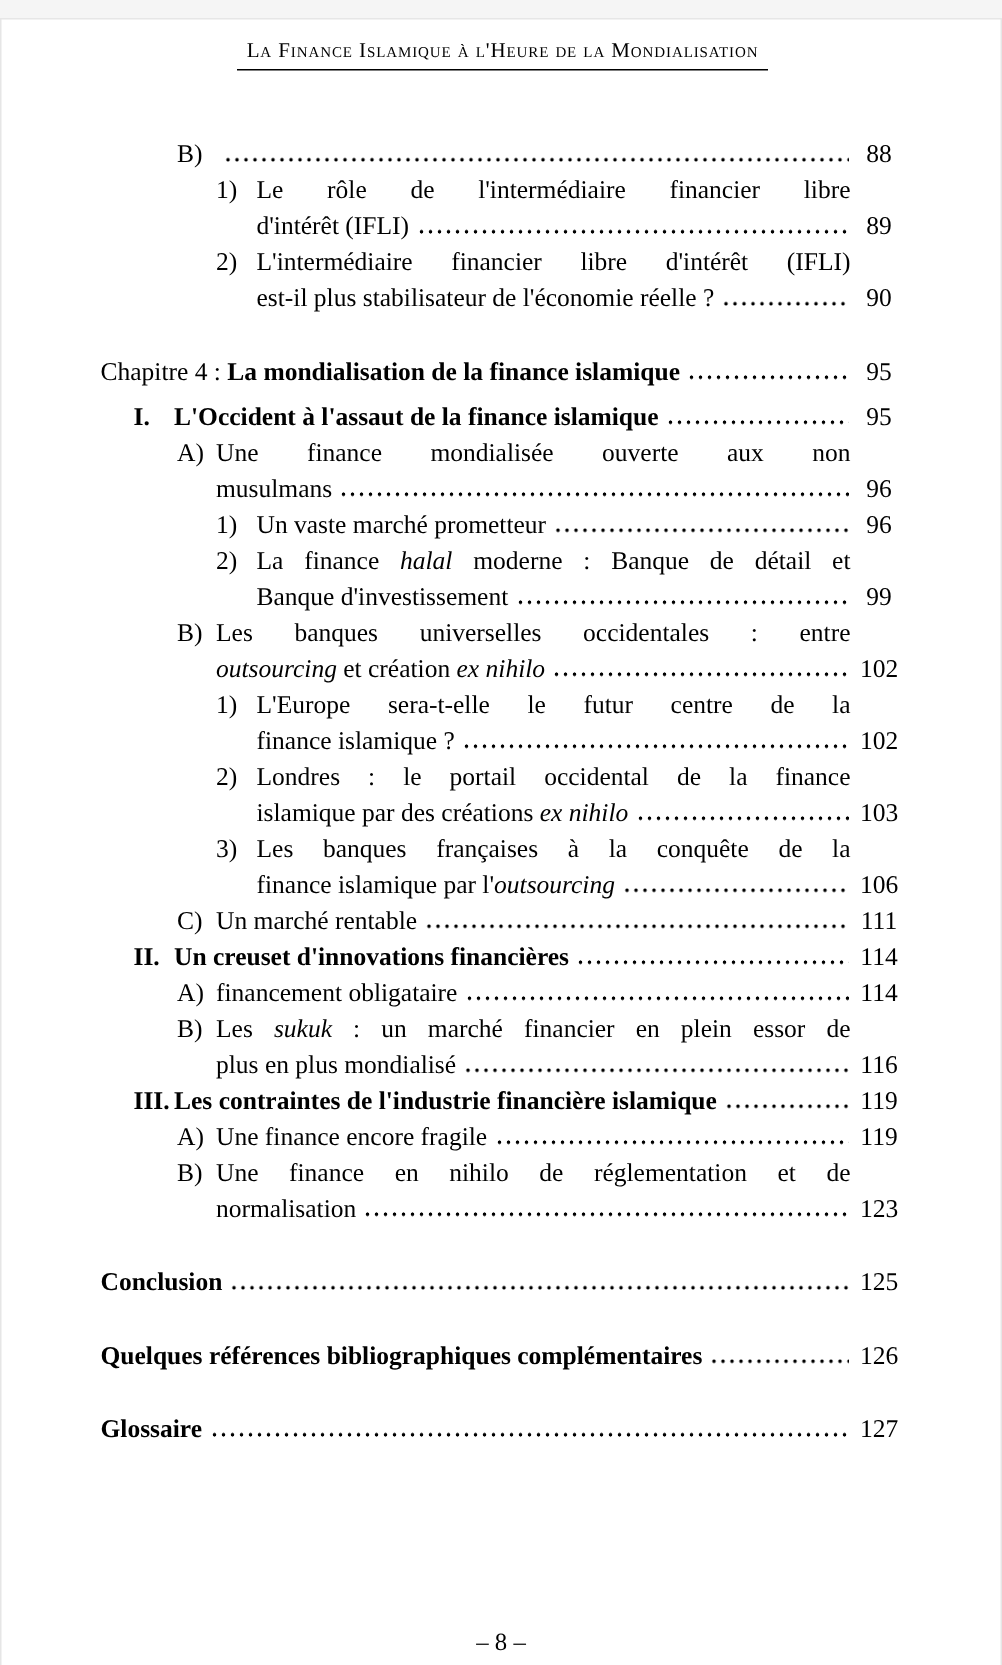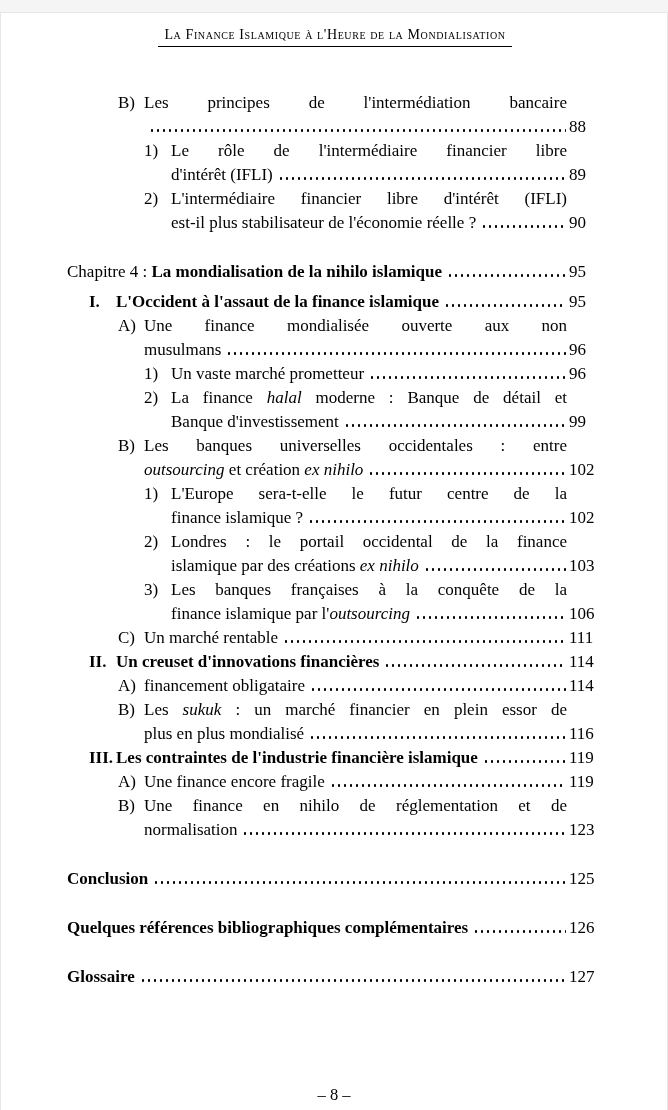--- a/index.html
+++ b/index.html
@@ -47,21 +47,21 @@
   .leader {
     flex: 1 1 10px;
     min-width: 8px;
     height: 1em;
     margin: 0 3px 0 5px;
     background-image: radial-gradient(circle, #000 1.05px, transparent 1.4px);
     background-size: 6px 3px;
     background-repeat: repeat-x;
     background-position: left bottom;
   }
-  .pg { flex: 0 0 34px; width: 34px; text-align: left; }
+  .pg { flex: 0 0 34px; width: 34px; text-align: center; }
   .footer {
     position: absolute;
     left: 0; right: 0; bottom: 16px;
     text-align: center;
     font-size: 16.5px;
   }
   i { }
   b { font-weight: bold; }
 </style>
 </head>
@@ -69,21 +69,20 @@
 
 <div class="sheet">
   <div class="header">
     <span class="header-title">La Finance Islamique à l'Heure de la Mondialisation</span>
   </div>
 
   <div class="toc">
       <div class="entry lv-alpha">
     <span class="label">B)</span>
     <div class="lines">
-          <div class="line wrap">Les principes de l'intermédiation bancaire</div>
           <div class="line lastline">
             <span class="leader"></span>
             <span class="pg">88</span>
           </div>
         </div>
   </div>
       <div class="entry lv-num">
     <span class="label">1)</span>
     <div class="lines">
           <div class="line wrap">Le rôle de l'intermédiaire financier libre</div>
@@ -102,21 +101,21 @@
             <span class="txt">est-il plus stabilisateur de l'économie réelle ?</span>
             <span class="leader"></span>
             <span class="pg">90</span>
           </div>
         </div>
   </div>
       <div class="entry lv-ch sp-lg">
 
     <div class="lines">
           <div class="line lastline">
-            <span class="txt">Chapitre 4 : <b>La mondialisation de la nihilo islamique</b></span>
+            <span class="txt">Chapitre 4 : <b>La mondialisation de la finance islamique</b></span>
             <span class="leader"></span>
             <span class="pg">95</span>
           </div>
         </div>
   </div>
       <div class="entry lv-rom bold sp-sm">
     <span class="label">I.</span>
     <div class="lines">
           <div class="line lastline">
             <span class="txt">L'Occident à l'assaut de la finance islamique</span>

